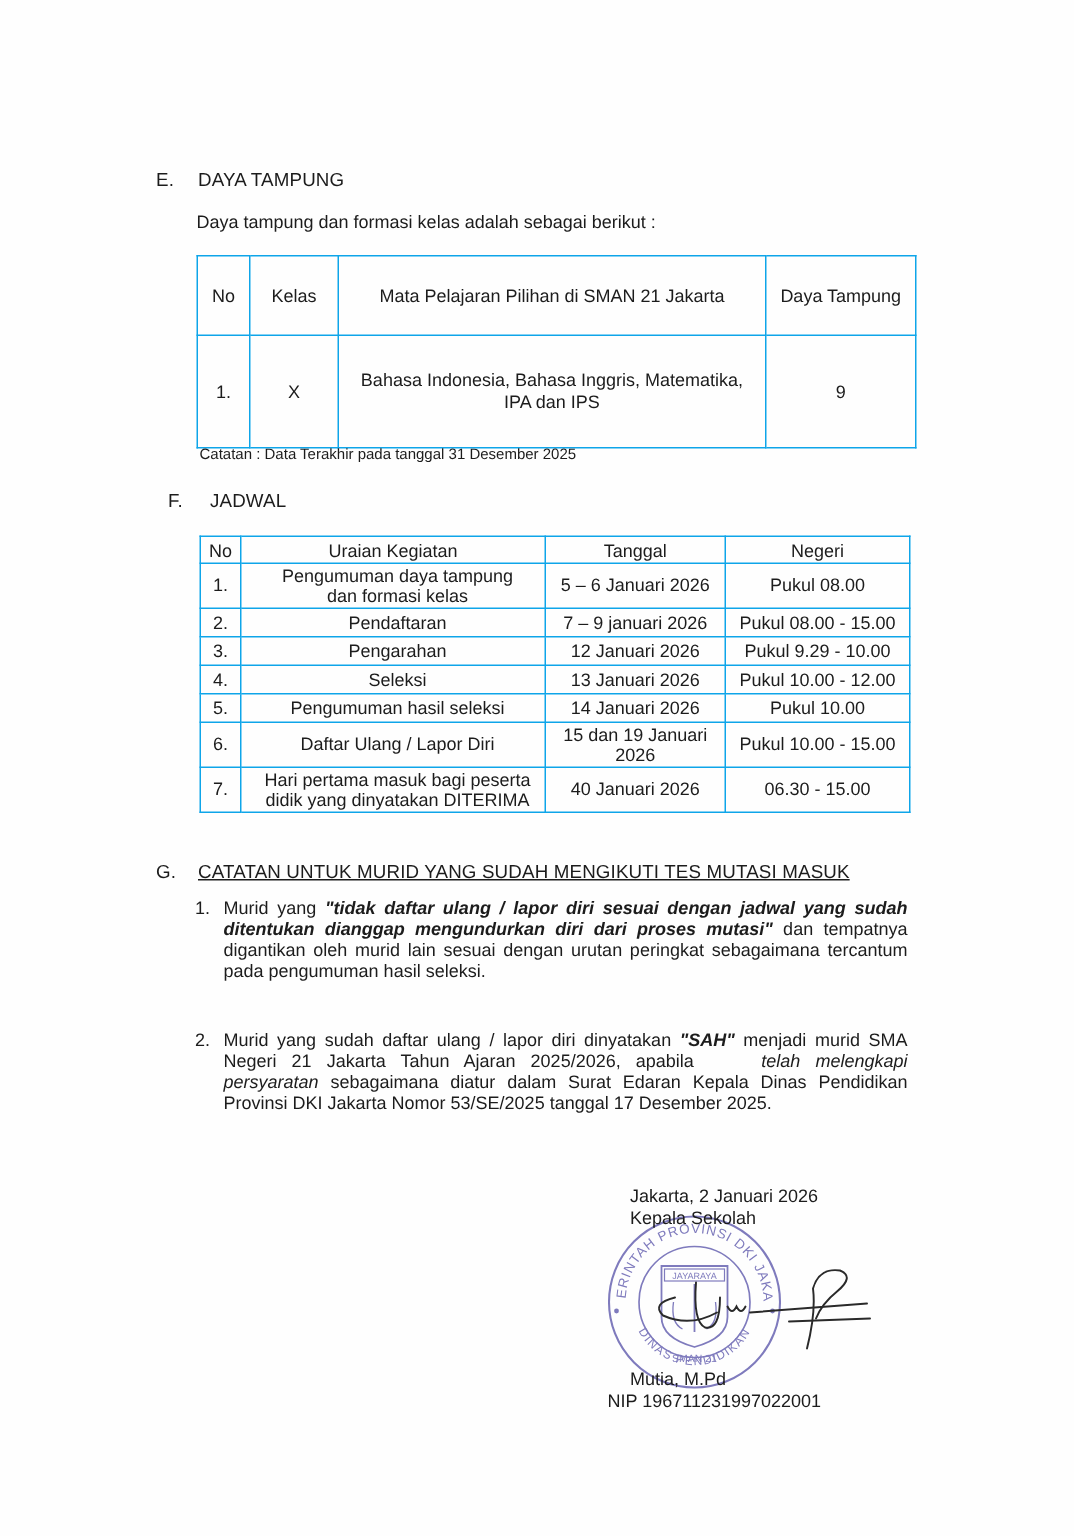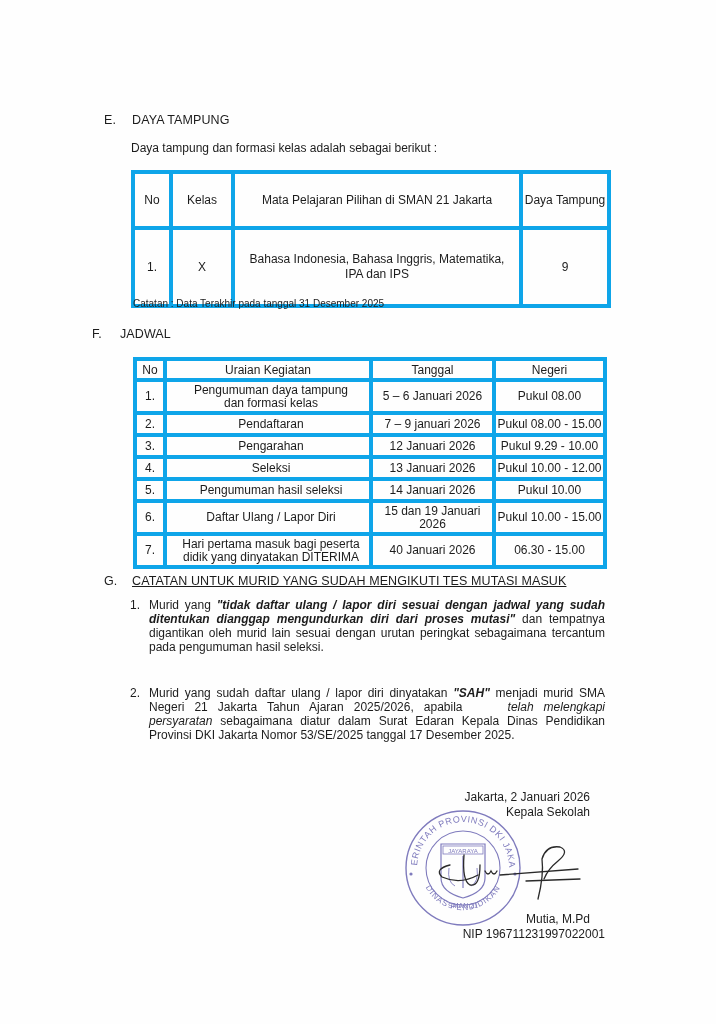--- a/index.html
+++ b/index.html
@@ -8,39 +8,39 @@
     position: relative; overflow: hidden;
     font-family: "Liberation Sans", sans-serif; color: #1c1c1c;
   }
   .abs { position: absolute; }
   .heading { font-size: 12.5px; letter-spacing: 0.1px; }
   .heading .letter { display: inline-block; width: 28px; }
   .text { font-size: 12px; }
   .note { font-size: 10px; }
 
   table { border-collapse: collapse; position: absolute; }
-  td, th { border: 4px solid #0ea5e9; font-weight: normal; padding: 0; }
+  td, th { border: 1px solid #0ea5e9; font-weight: normal; padding: 0; }
 
   #tbl-capacity { left: 131px; top: 170px; width: 480px; font-size: 12px; }
   #tbl-capacity th { height: 52px; text-align: center; }
   #tbl-capacity td { height: 74px; text-align: center; line-height: 15px; }
 
   #tbl-schedule { left: 133px; top: 357px; width: 474px; font-size: 12px; }
   #tbl-schedule th { height: 17px; text-align: center; line-height: 14px; }
   #tbl-schedule td { text-align: center; line-height: 13px; }
   #tbl-schedule td.desc { text-align: center; padding-left: 6px; }
   #tbl-schedule tr.r1 td { height: 29px; }
   #tbl-schedule tr.rs td { height: 18px; }
 
   .para { font-size: 12px; line-height: 14px; text-align: justify; text-align-last: left; }
   .para .num { position: absolute; left: -19px; top: 0; }
   .bi { font-weight: bold; font-style: italic; }
   .it { font-style: italic; margin-left: 35px; }
 
-  .sig { font-size: 12px; text-align: right; }
+  .sig { font-size: 12px; text-align: left; }
   #stamp { left: 403px; top: 808px; }
 </style>
 </head>
 <body>
 
 <div class="abs heading" style="left:104px; top:113px;">
   <span class="letter">E.</span><span>DAYA TAMPUNG</span>
 </div>
 <div class="abs text" style="left:131px; top:141px;">Daya tampung dan formasi kelas adalah sebagai berikut :</div>
 
@@ -58,21 +58,21 @@
     <td>
       <div>Bahasa Indonesia, Bahasa Inggris, Matematika,</div>
       <div>IPA dan IPS</div>
     </td>
     <td>9</td>
   </tr>
 </tbody>
   </table>
 <div class="abs note" style="left:133px; top:298px;">Catatan : Data Terakhir pada tanggal  31 Desember 2025</div>
 
-<div class="abs heading" style="left:92px; top:327px;">
+<div class="abs heading" style="left:112px; top:327px;">
   <span class="letter">F.</span><span>JADWAL</span>
 </div>
 
 <table id="tbl-schedule">
   <tbody>
       <tr>
     <th style="width:26px">No</th>
     <th style="width:202px">Uraian Kegiatan</th>
     <th style="width:119px">Tanggal</th>
     <th>Negeri</th>

